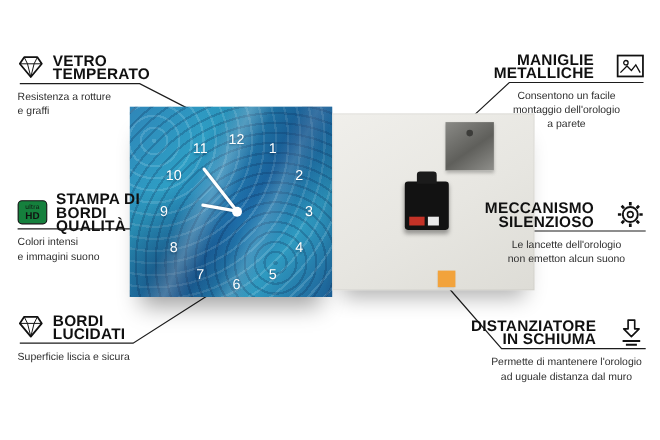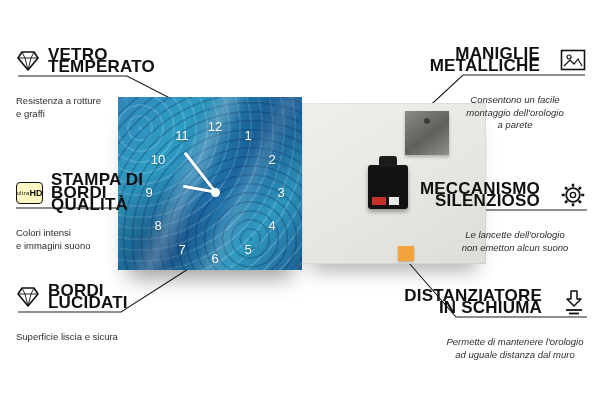--- a/index.html
+++ b/index.html
@@ -89,35 +89,35 @@
 
   
   .callout { position:absolute; }
   .callout .head { display:flex; align-items:center; height:30px; }
   .co-left { width:132px; }
   .co-left .head { gap:8px; }
   .co-right { width:142px; }
   .co-right .head { justify-content:flex-end; gap:20px; }
 
   .title {
-    font-size:17px; line-height:12.5px; font-weight:bold; color:#101010;
+    font-size:14px; line-height:12.5px; font-weight:bold; color:#101010;
     letter-spacing:0.2px; white-space:pre-line;
   }
   .co-right .title { text-align:right; }
   .desc {
-    margin-top:19px; font-size:9.5px; line-height:1.32; color:#2e2e2e;
+    margin-top:7px; font-size:9.5px; line-height:1.32; color:#2e2e2e;
     white-space:pre-line;
   }
-  .co-right .desc { text-align:center;font-style:italic; }
+  .co-right .desc { text-align:center; }
 
   .icon { display:inline-flex; align-items:center; justify-content:center; flex:0 0 auto; }
 
   .badge-hd {
     width:27px; height:22px; border:1.5px solid #111; border-radius:4px;
-    flex-direction:row; line-height:1; background:#fef9c3;justify-content:center;
+    flex-direction:column; line-height:1; background:#15803d;justify-content:center;
   }
   .badge-hd i { font-style:normal; display:block; color:#111; }
   .hd-top { font-size:6px; letter-spacing:0.3px; }
   .hd-bottom { font-size:9px; font-weight:bold; }
 </style>
 </head>
 <body>
 
 <div class="stage">
 

